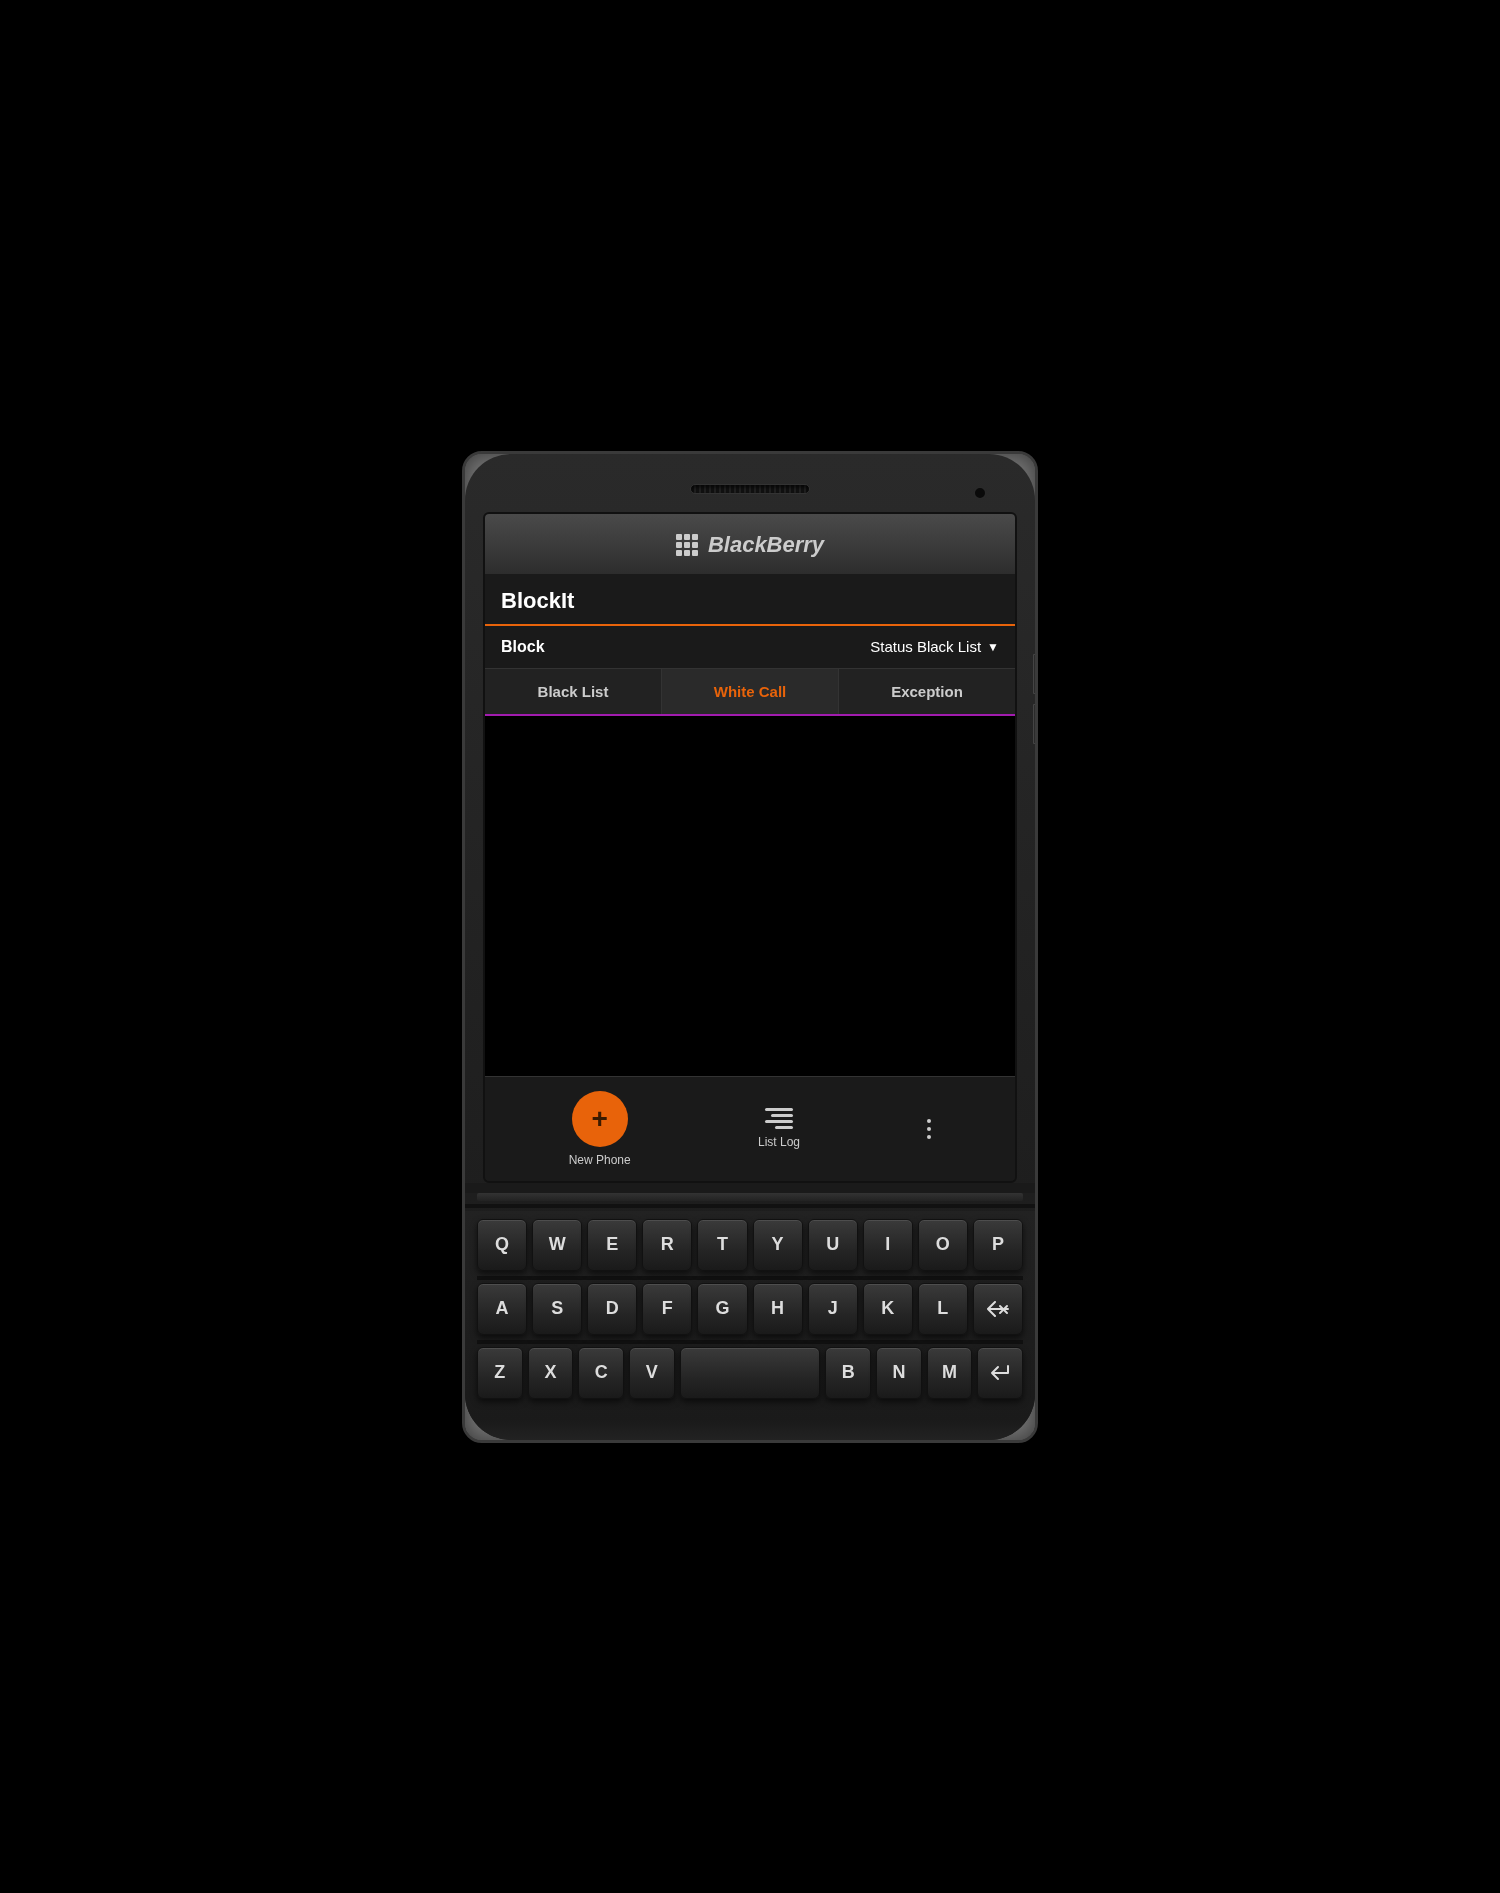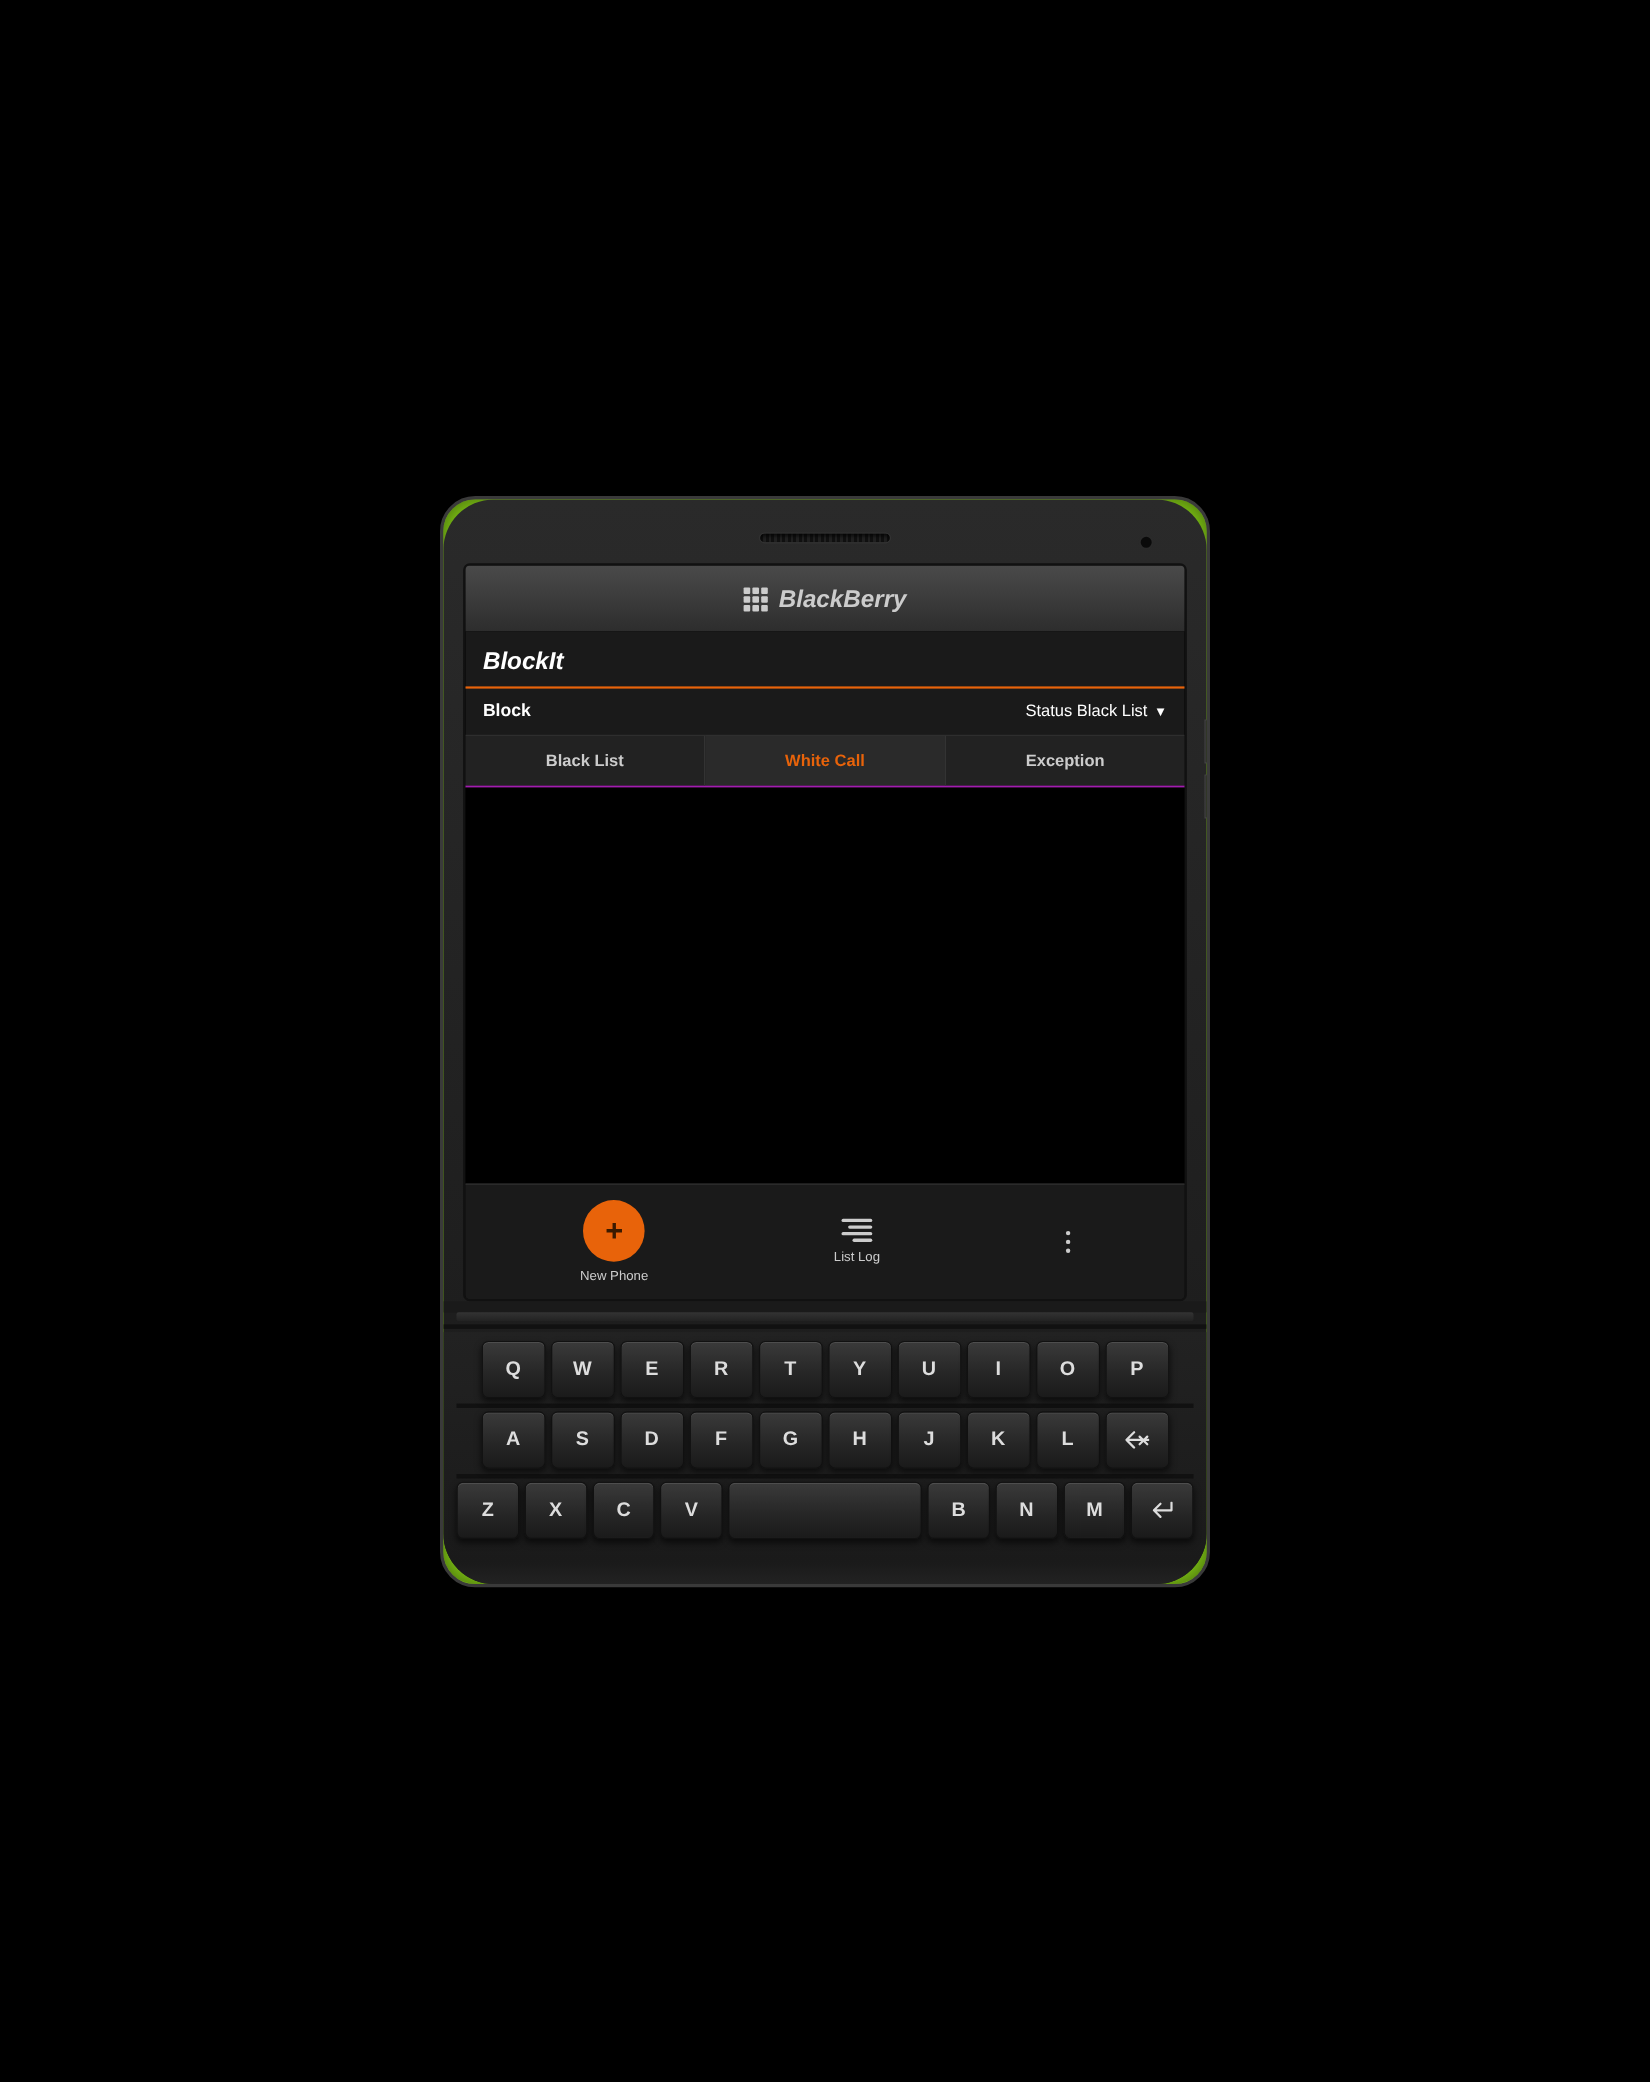--- a/index.html
+++ b/index.html
@@ -7,23 +7,23 @@
     body {
       background: #000;
       display: flex;
       justify-content: center;
       align-items: center;
       min-height: 1893px;
       font-family: 'Arial', sans-serif;
     }
 
     .phone-outer {
-      width: 700px;
-      background: #84cc16;
-      border-radius: 32px;
+      width: 576px;
+      background: #737373;
+      border-radius: 20px;
       border: 3px solid #3a3a3a;
       box-shadow: 0 0 60px rgba(0,0,0,0.9), inset 0 0 20px rgba(0,0,0,0.5);
       position: relative;
       padding: 0;
       overflow: hidden;
     }
 
     .phone-frame {
       background: linear-gradient(180deg, #2a2a2a 0%, #1a1a1a 100%);
       border-radius: 46px;
@@ -121,21 +121,20 @@
 
     .app-header {
       padding: 14px 16px 10px 16px;
       border-bottom: 2px solid #e8630a;
     }
 
     .app-title {
       color: #fff;
       font-size: 22px;
       font-weight: bold;
-      font-style: italic;
     }
 
     .status-row {
       display: flex;
       justify-content: space-between;
       align-items: center;
       padding: 12px 16px;
       border-bottom: 1px solid #333;
     }
 

